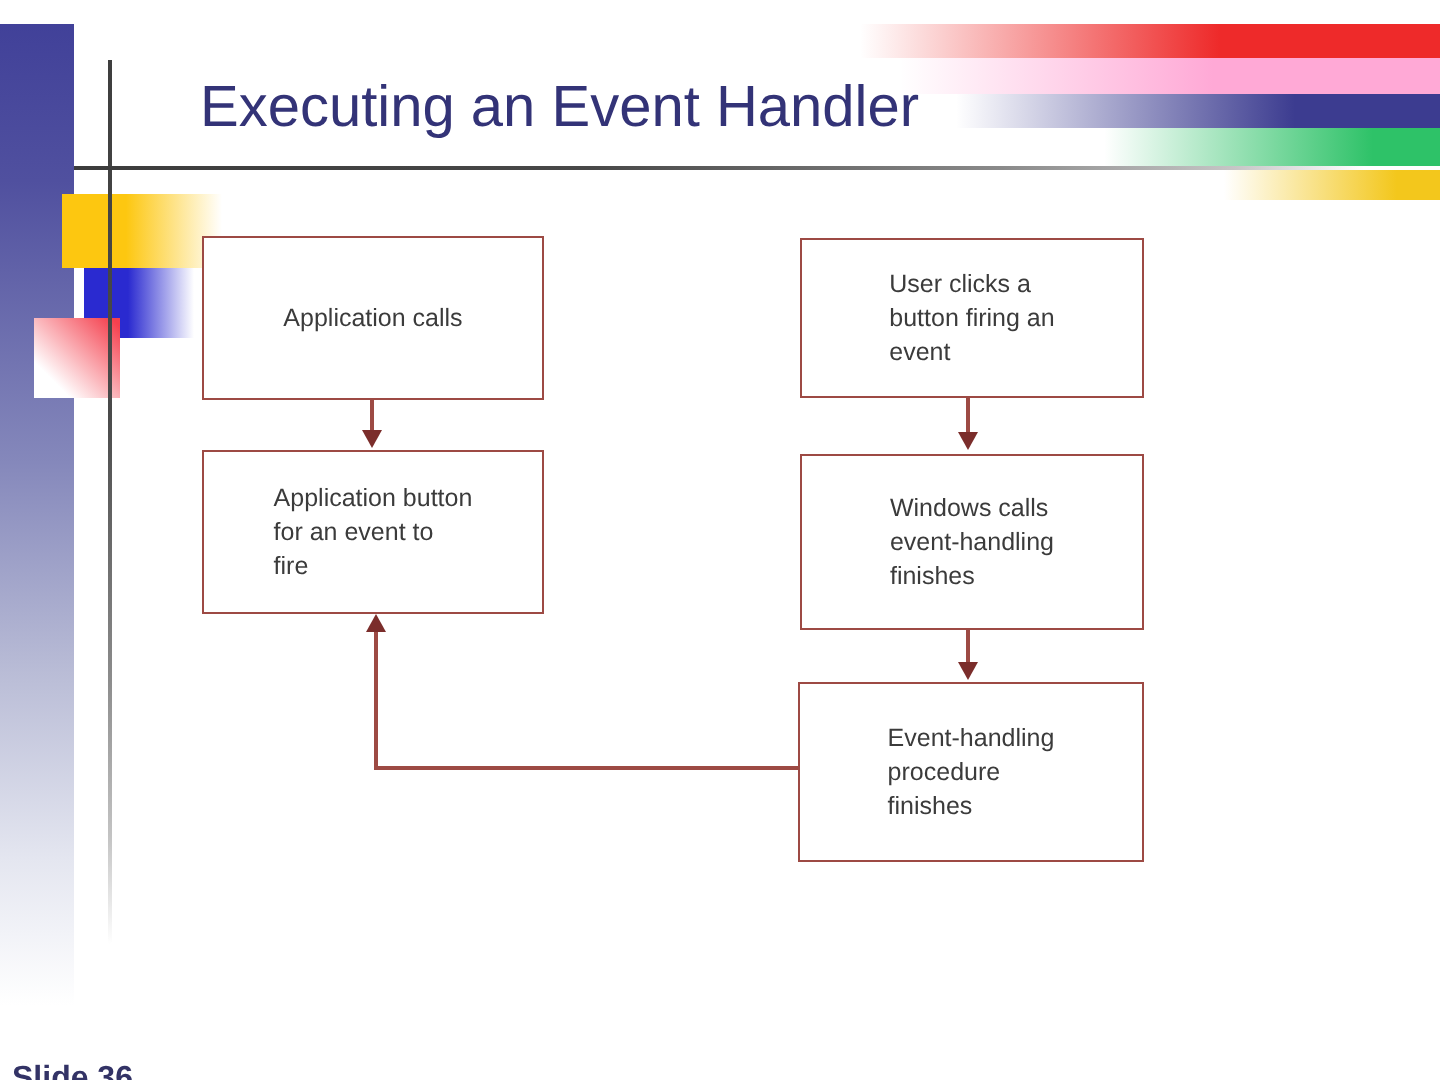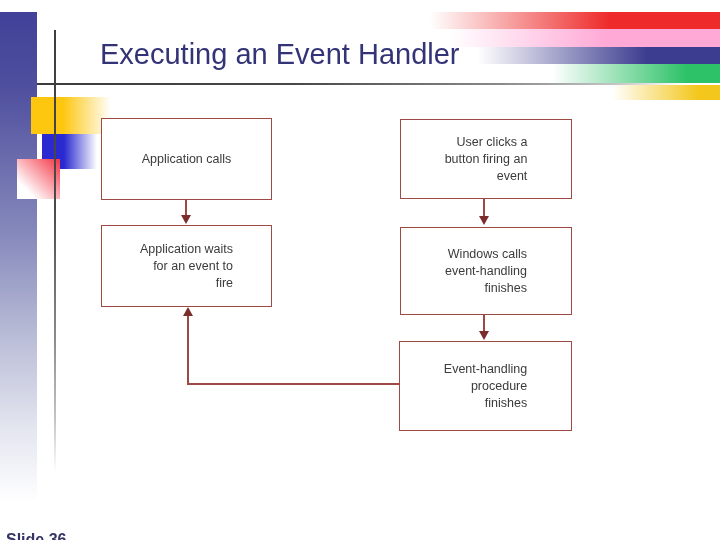--- a/index.html
+++ b/index.html
@@ -58,21 +58,21 @@
     white-space:nowrap;
   }
 
   
   .flow-box {
     position:absolute;
     border:1.5px solid var(--box-border,#9d4a44);
     background:#ffffff;
     color:var(--box-text,#3b3b3b);
     display:flex; align-items:center; justify-content:center;
-    text-align:right;
+    text-align:left;
     font-size:12.5px; line-height:17px;
     box-sizing:border-box;
   }
   .flow-box span { white-space:pre-line; }
   #box-app-starts     { left:101px; top:106px; width:171px; height:82px; }
   #box-app-waits      { left:101px; top:213px; width:171px; height:82px; }
   #box-user-clicks    { left:400px; top:107px; width:172px; height:80px; }
   #box-windows-calls  { left:400px; top:215px; width:172px; height:88px; }
   #box-event-finishes { left:399px; top:329px; width:173px; height:90px; }
 
@@ -127,21 +127,21 @@
   <div class="abs" id="h-line"></div>
 
   <div class="abs" id="slide-title">Executing an Event Handler</div>
 
   <div>
 
     <div class="flow-box" id="box-app-starts">
       <span>Application calls</span>
     </div>
     <div class="flow-box" id="box-app-waits">
-      <span>Application waits
+      <span>Application button
 for an event to
 fire</span>
     </div>
     <div class="flow-box" id="box-user-clicks">
       <span>User clicks a
 button firing an
 event</span>
     </div>
     <div class="flow-box" id="box-windows-calls">
       <span>Windows calls

